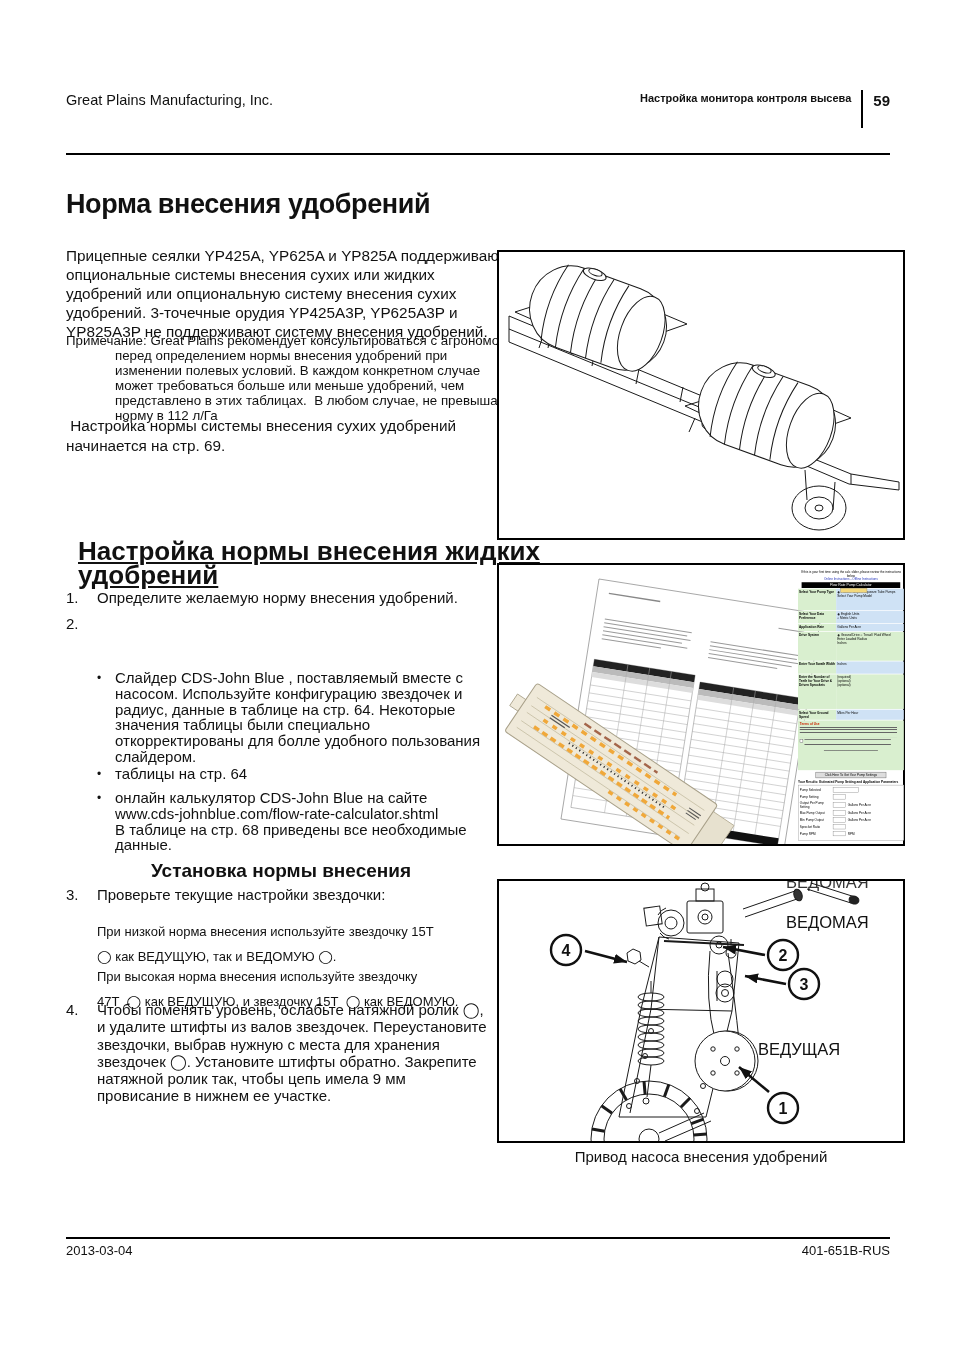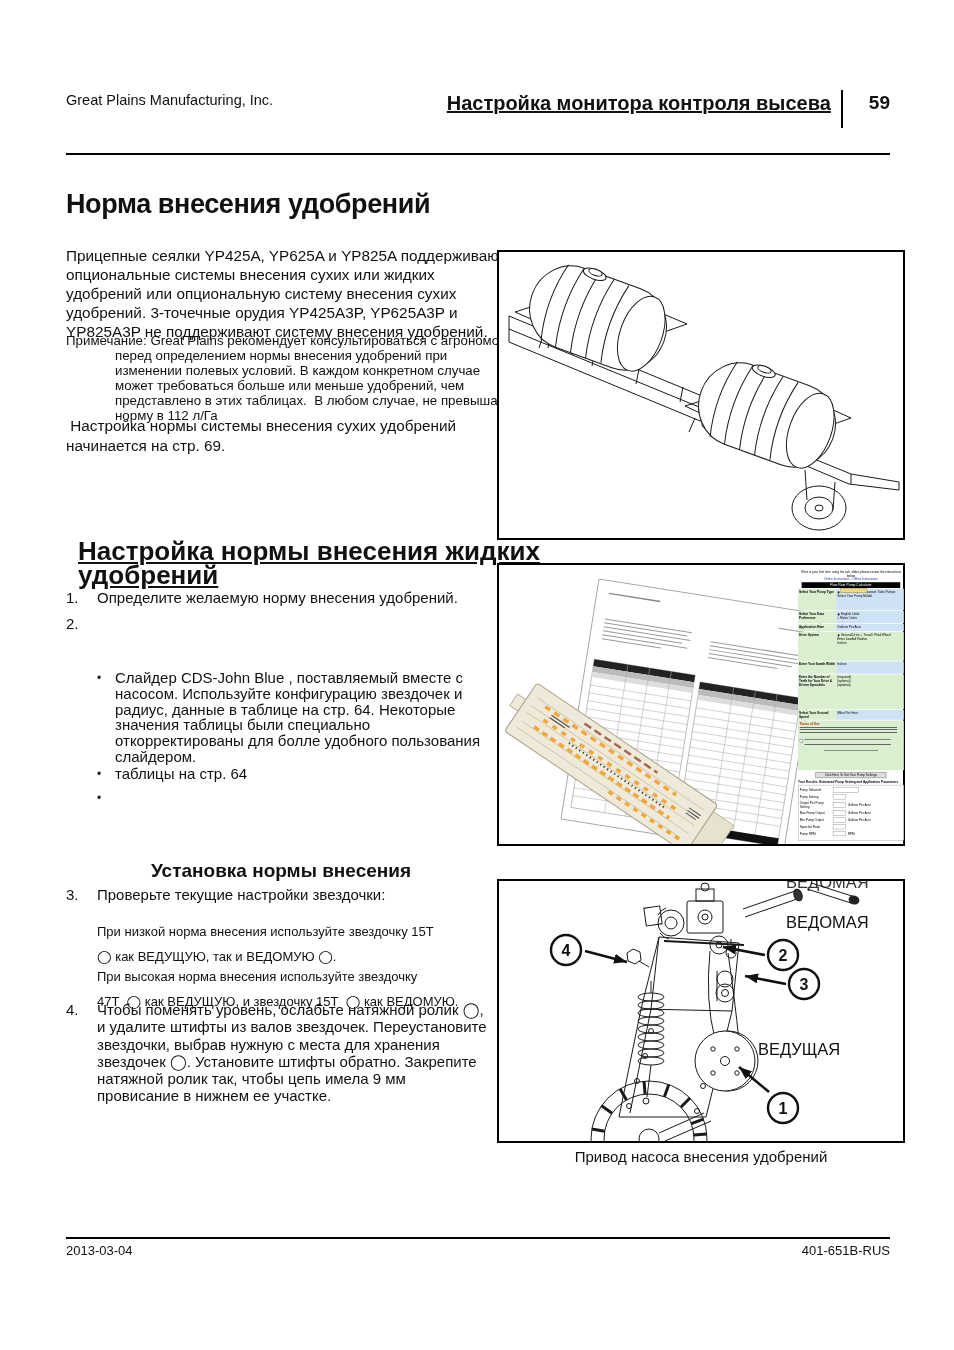--- a/index.html
+++ b/index.html
@@ -5,23 +5,23 @@
   html,body{margin:0;padding:0;background:#fff;}
   body{width:954px;height:1350px;position:relative;overflow:hidden;
        font-family:"Liberation Sans","DejaVu Sans",sans-serif;color:#111;}
   .abs{position:absolute;}
   .pre{white-space:pre;}
 
   
   .hdr{left:66px;top:92px;width:824px;display:flex;justify-content:space-between;align-items:flex-start;}
   .hdr-left{font-size:14.5px;}
   .hdr-right{display:flex;gap:10px;align-items:flex-start;}
-  .hdr-title{font-size:20px;font-weight:bold;text-decoration:underline;}
+  .hdr-title{font-size:11px;font-weight:bold;}
   .hdr-divider{width:2px;height:38px;background:#000;margin-top:-2px;}
-  .hdr-page{font-size:19px;font-weight:bold;margin-left:16px;}
+  .hdr-page{font-size:15px;font-weight:bold;}
   .rule{background:#000;height:2px;}
   .ftr{left:66px;top:1243px;width:824px;display:flex;justify-content:space-between;font-size:13px;}
 
   
   .title{left:66px;top:189px;font-size:27px;font-weight:bold;letter-spacing:-0.4px;text-align:center;}
   .intro{left:66px;top:246px;font-size:15.3px;line-height:19px;}
   .note{left:66px;top:333px;width:445px;font-size:13.3px;line-height:15px;padding-left:49px;text-indent:-49px;}
   .note .nt{white-space:pre;text-indent:0;}
   .dry{left:66px;top:416px;font-size:15.3px;line-height:20px;}
   .sec-head{left:78px;top:540px;font-size:26px;font-weight:bold;line-height:23.5px;white-space:pre;text-decoration:underline;}
@@ -122,20 +122,24 @@
 значения таблицы были специально
 откорректированы для болле удобного пользования
 слайдером.</span>
   </div>
   <div class="abs bullet" style="top:766px;">
     <span class="mark">•</span>
     <span class="txt pre">таблицы на стр. 64</span>
   </div>
   <div class="abs bullet" style="top:790px;">
     <span class="mark">•</span>
+    <span class="txt pre">онлайн калькулятор CDS-John Blue на сайте
+www.cds-johnblue.com/flow-rate-calculator.shtml
+В таблице на стр. 68 приведены все необходимые
+данные.</span>
   </div>
 
   <div class="abs subhead">Установка нормы внесения</div>
 
   <div class="abs step" style="top:886px;">
     <span class="num">3.</span>
     <span class="txt">Проверьте текущие настройки звездочки:</span>
   </div>
   <div class="abs para" style="top:919px;">При низкой норма внесения используйте звездочку 15Т
 ◯ как ВЕДУЩУЮ, так и ВЕДОМУЮ ◯.</div>

